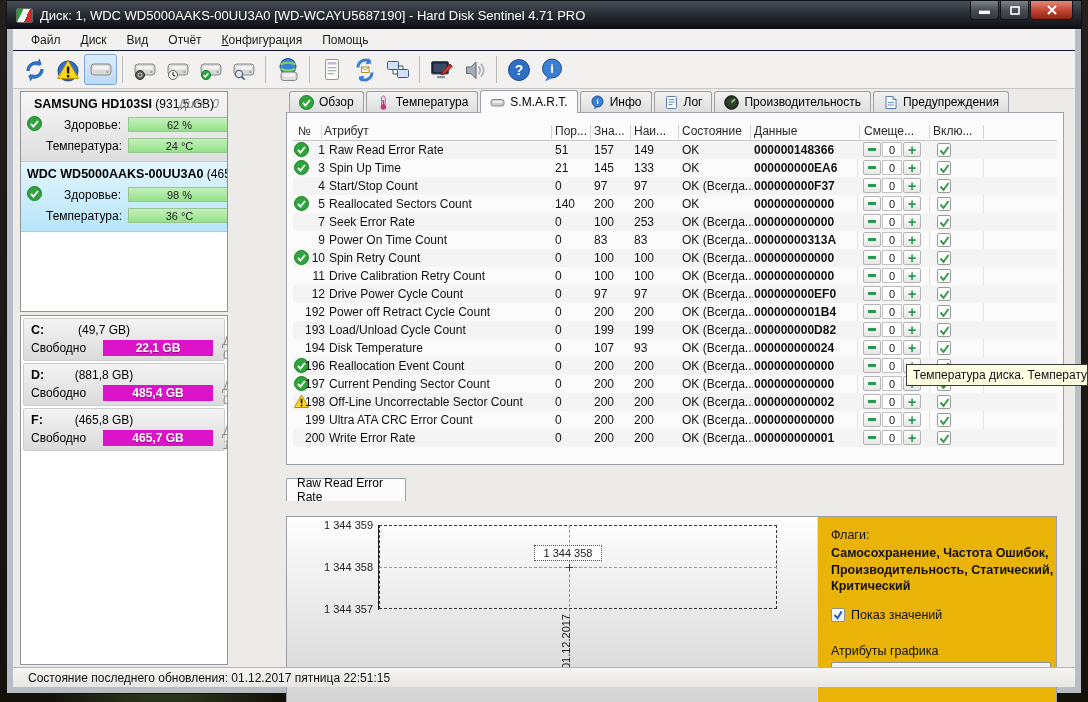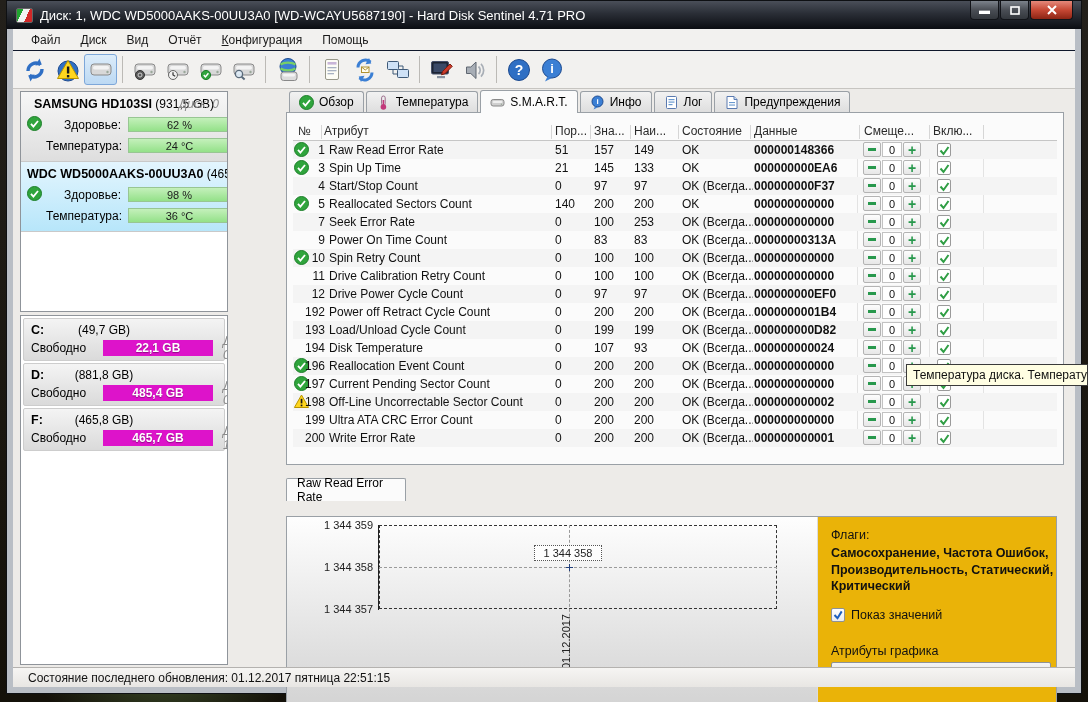--- a/index.html
+++ b/index.html
@@ -380,20 +380,28 @@
               <svg width="15" height="15" viewBox="0 0 15 15">
                 <rect x="2.5" y="1.5" width="10" height="12" rx="1" fill="#fff" stroke="#5a7ab0"></rect>
                 <rect x="4.5" y="4" width="6" height="1.2" fill="#6a9ad0"></rect>
                 <rect x="4.5" y="6.5" width="6" height="1.2" fill="#6a9ad0"></rect>
                 <rect x="4.5" y="9" width="4" height="1.2" fill="#6a9ad0"></rect>
               </svg>
               <span>Лог</span>
             </div>
             <div class="tab">
               <svg width="15" height="15" viewBox="0 0 15 15">
+                <circle cx="7.5" cy="7.5" r="6.8" fill="#233023" stroke="#12200f"></circle>
+                <circle cx="7.5" cy="7.5" r="4.8" fill="#31452e"></circle>
+                <path d="M7.5 7.5L11 4.2" stroke="#8fe07f" stroke-width="1.6"></path>
+              </svg>
+              <span>Производительность</span>
+            </div>
+            <div class="tab">
+              <svg width="15" height="15" viewBox="0 0 15 15">
                 <path d="M3 1.5h7l3 3v9H3z" fill="#fff" stroke="#5a7ab0"></path>
                 <path d="M10 1.5v3h3" fill="#cfe2f7" stroke="#5a7ab0"></path>
                 <rect x="5" y="7" width="6" height="1.1" fill="#6a9ad0"></rect>
                 <rect x="5" y="9.5" width="6" height="1.1" fill="#6a9ad0"></rect>
               </svg>
               <span>Предупреждения</span>
             </div>
           </div>
         <div class="panel">
           <div class="thead" id="thead">

